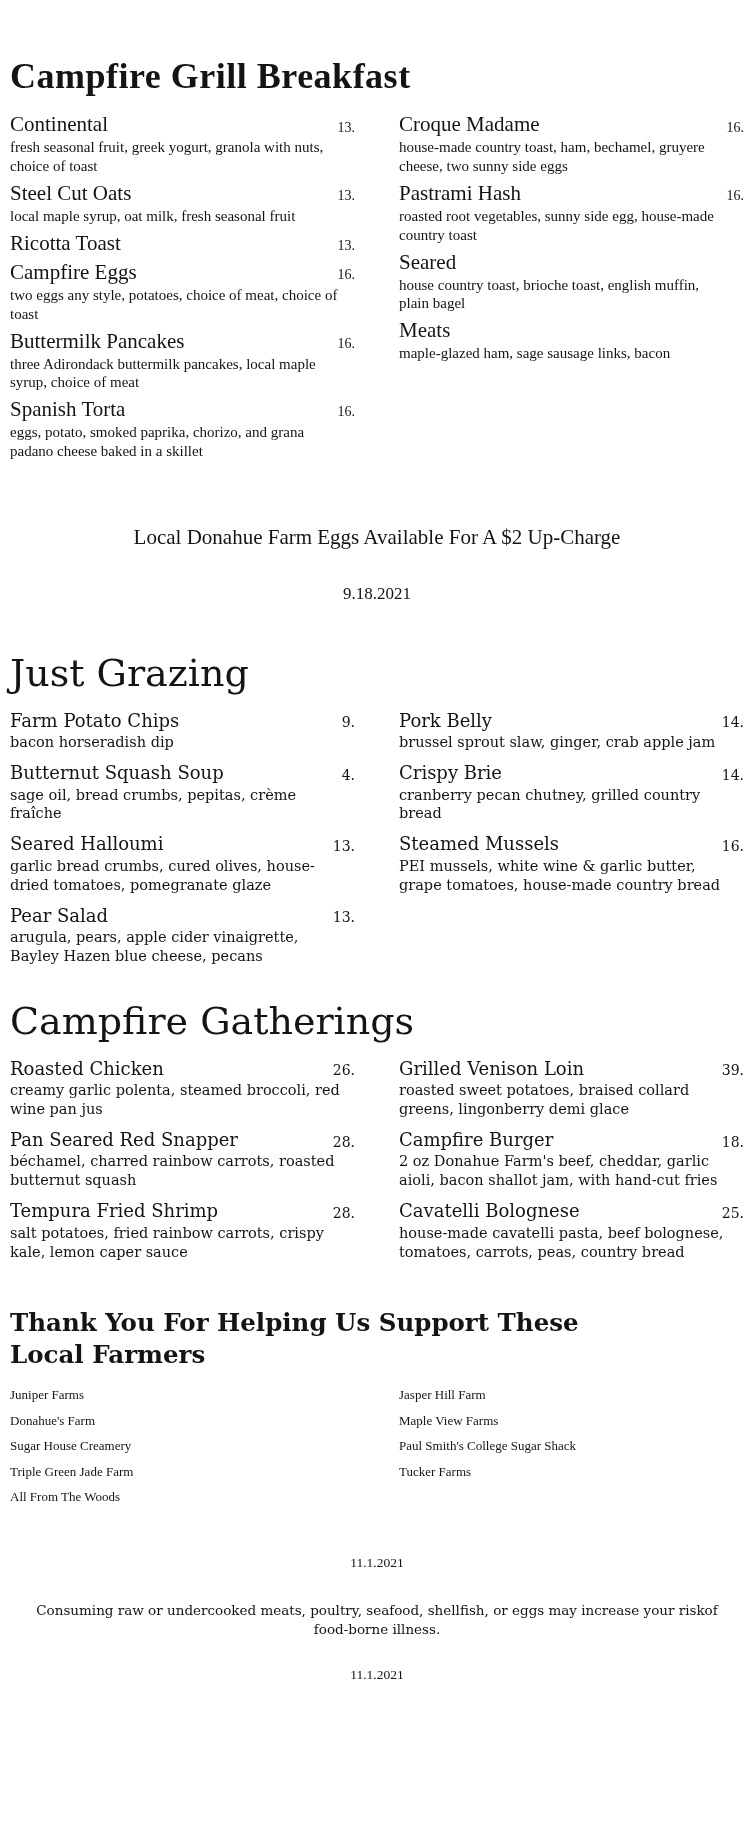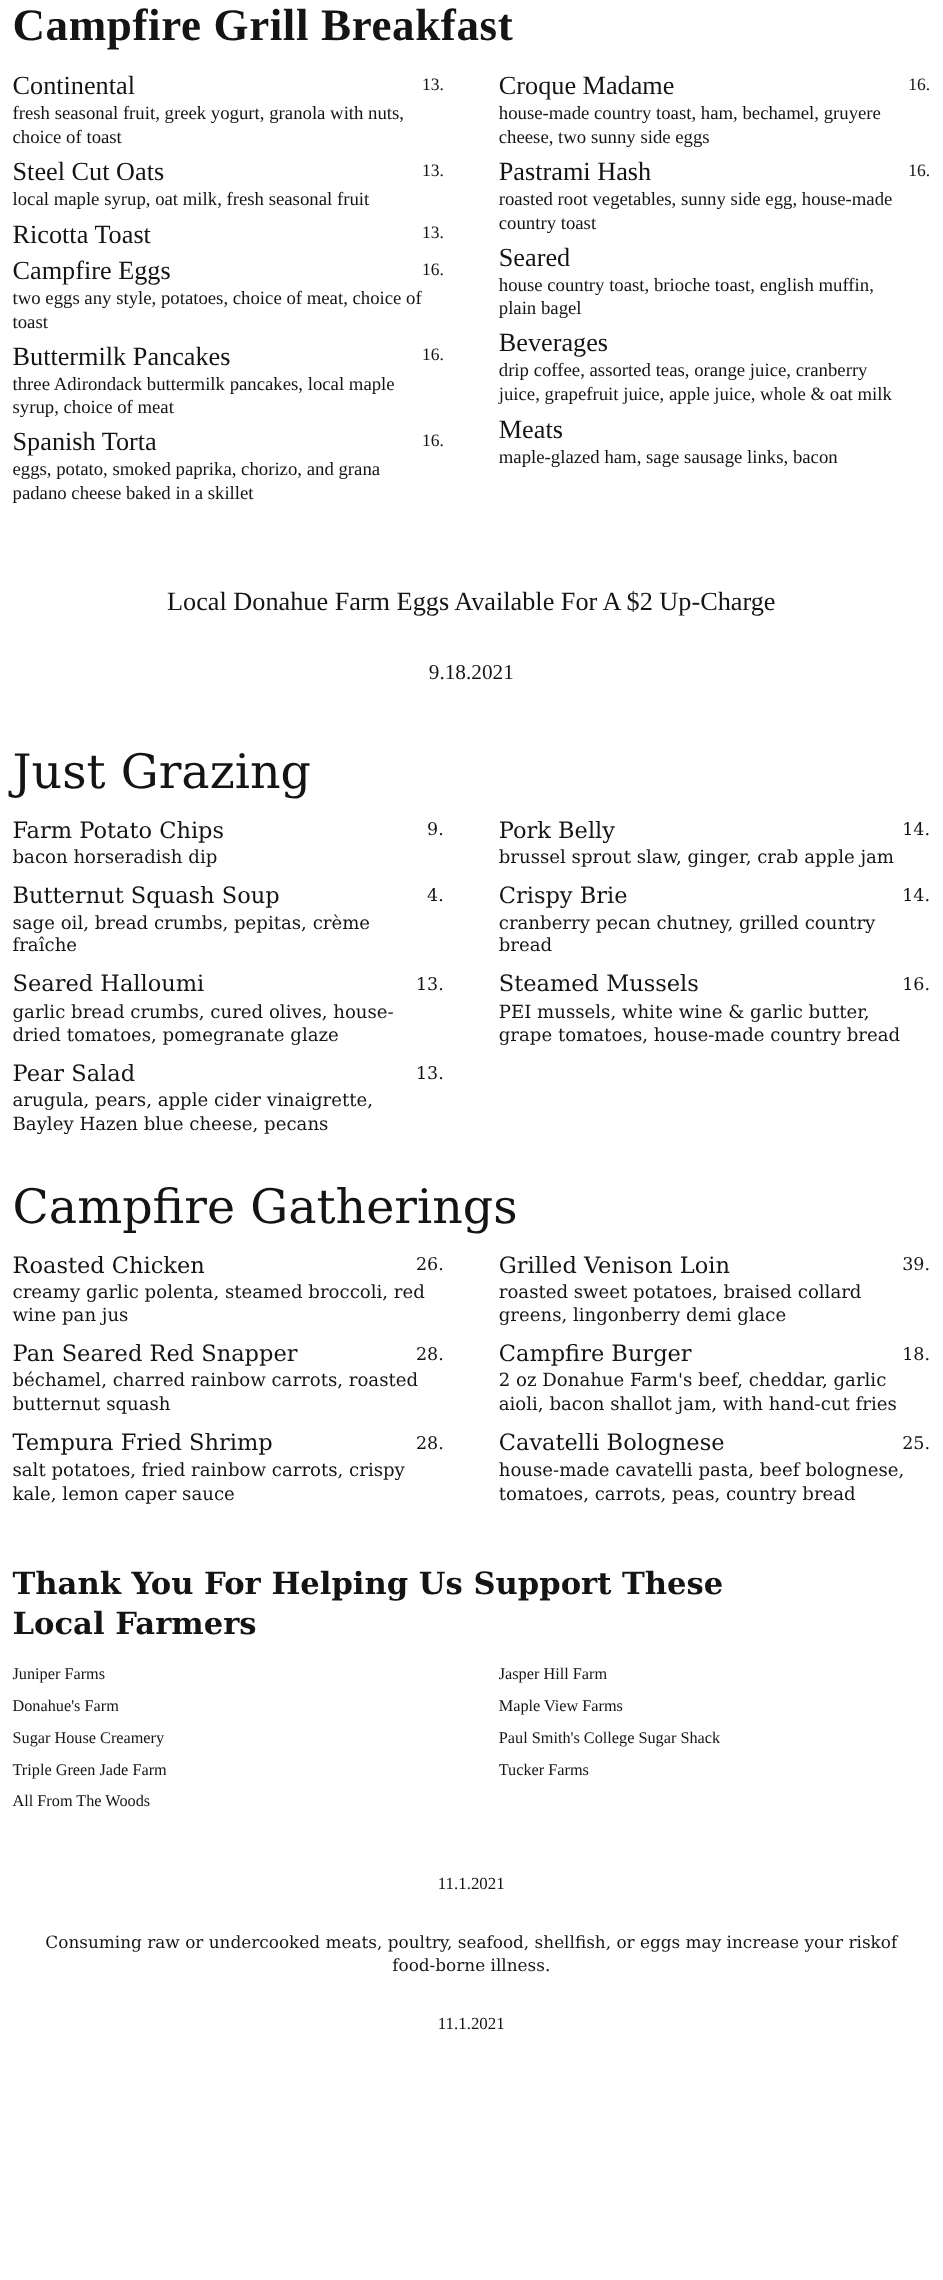--- a/index.html
+++ b/index.html
@@ -1,33 +1,33 @@
 <!DOCTYPE html>
 <html><head>
 <meta charset="utf-8">
 <style>
   html,body{margin:0;padding:0;background:#fff;}
   body{width:754px;height:1824px;overflow:hidden;color:#141414;
        font-family:"Liberation Serif",serif;}
-  .page{padding:0 10px 0 10px;}
+  .page{padding:12px 10px 0 10px;margin-top:44px;}
 
   
   .cond{font-family:"Liberation Serif",serif;}
   .book{font-family:"DejaVu Serif",serif;}
 
   
   h1.menu-title{font:700 36px/1.15 "Liberation Serif",serif;margin:0 0 16px 0;letter-spacing:.5px;}
   h2.menu-title{font:400 38px/1.15 "DejaVu Serif",serif;margin:0 0 14px 0;}
   h2.grazing-title{margin-top:48px;}
   h2.gather-title{margin-top:24px;}
 
   
   .cols{display:grid;grid-template-columns:345px 345px;column-gap:44px;align-items:start;}
   .item{margin-bottom:6px;}
-  .item-head{display:flex;justify-content:space-between;align-items:center;}
+  .item-head{display:flex;justify-content:space-between;align-items:flex-end;}
   .item-name{font-size:21px;line-height:1.1;}
   .item-price{font-size:14px;line-height:1.2;margin-top:1px;white-space:nowrap;}
   .item-desc{margin:2px 0 0 0;font-size:15px;line-height:1.25;padding-right:14px;}
 
   .book .item{margin-bottom:10px;}
   .book .item-name{font-size:18px;line-height:1.2;}
   .book .item-desc{font-size:14.5px;line-height:1.3;padding-right:10px;}
 
   
   .center{text-align:center;}
@@ -115,27 +115,20 @@
           </div>
           <div class="item">
             <div class="item-head">
               <span class="item-name">Seared</span>
               <span class="item-price"></span>
             </div>
             <p class="item-desc">house country toast, brioche toast, english muffin, plain bagel</p>
           </div>
           <div class="item">
             <div class="item-head">
-              <span class="item-name">Beverages</span>
-              <span class="item-price"></span>
-            </div>
-            <p class="item-desc">drip coffee, assorted teas, orange juice, cranberry juice, grapefruit juice, apple juice, whole &amp; oat milk</p>
-          </div>
-          <div class="item">
-            <div class="item-head">
               <span class="item-name">Meats</span>
               <span class="item-price"></span>
             </div>
             <p class="item-desc">maple-glazed ham, sage sausage links, bacon</p>
           </div>
         </div>
     </div>
     <div class="center note">Local Donahue Farm Eggs Available For A $2 Up-Charge</div>
     <div class="center section-date">9.18.2021</div>
   </section>

